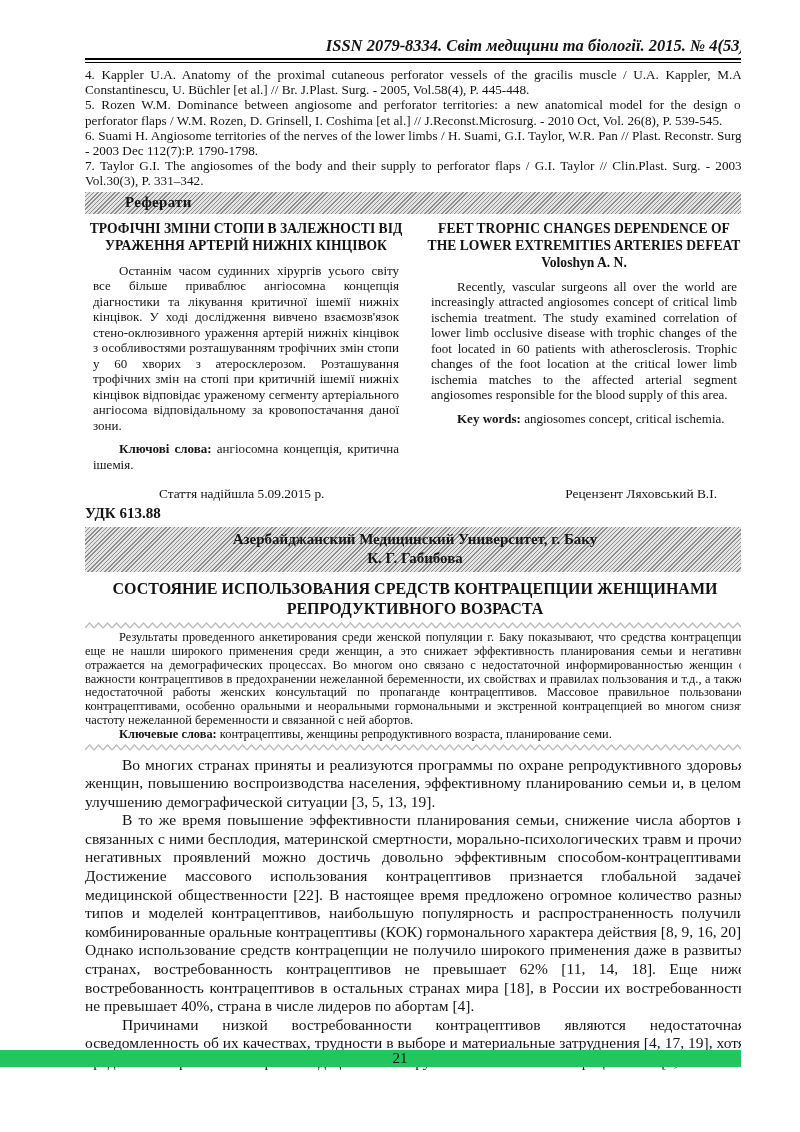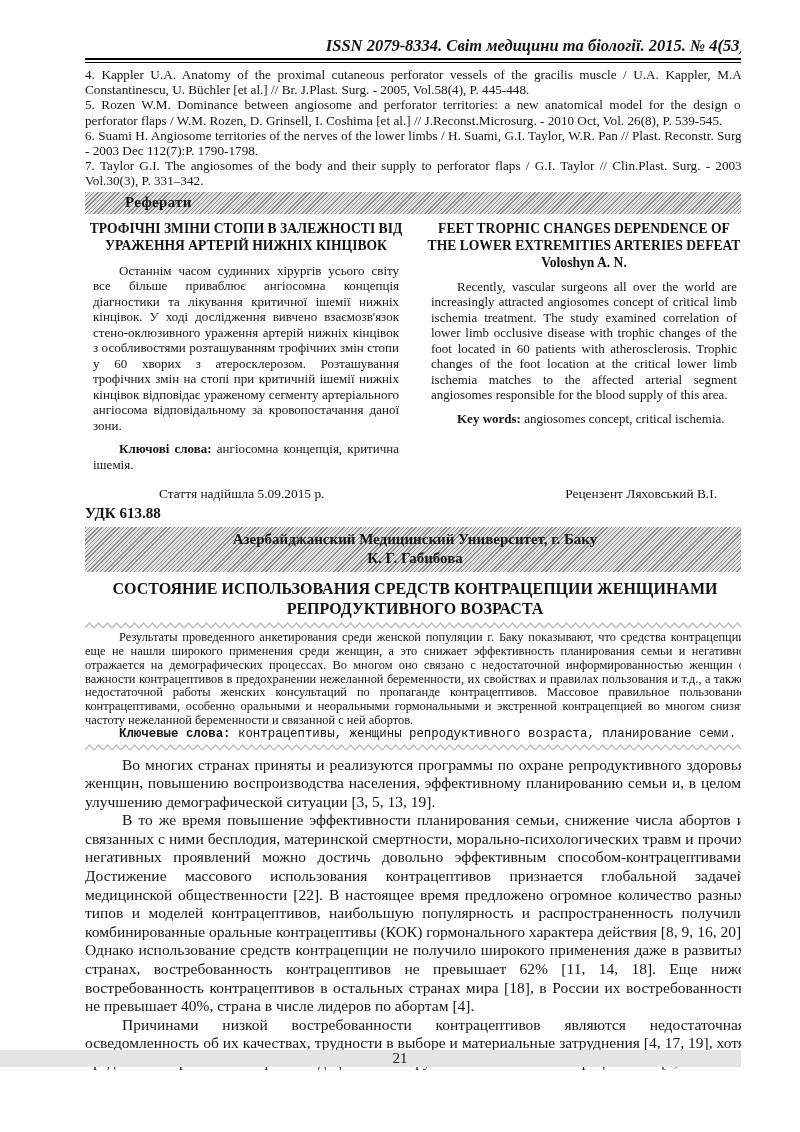--- a/index.html
+++ b/index.html
@@ -31,26 +31,26 @@
 
   .author-banner { margin-top:6px; padding:3px 0 4px; text-align:center; font-weight:bold; font-size:15px; line-height:19px; }
   .author-banner div { margin:0; }
 
   .article-title { margin-top:7px; text-align:center; font-weight:bold; font-size:16px; line-height:20px; }
 
   .zigzag { display:block; margin-top:3px; }
   .zigzag.below { margin-top:2px; }
 
   .abstract { margin:2px 0 0; font-size:12.4px; line-height:13.8px; text-align:justify; text-indent:34px; }
-  .abstract-kw { margin:0; font-size:12.4px; line-height:13.8px; text-align:justify; text-indent:34px;font-family:Liberation Mono, monospace; }
+  .abstract-kw { margin:0; font-size:12.4px; line-height:13.8px; text-align:justify; text-indent:34px; }
 
   .body-text { margin-top:5px; font-size:15.5px; line-height:18.6px; text-align:justify; height:317px; overflow:hidden; }
   .body-text p { margin:0; text-indent:37px; }
 
-  .page-number { position:absolute; left:0; top:1050px; width:800px; text-align:center; font-size:15px; background:#e5e5e5; }
+  .page-number { position:absolute; left:0; top:1050px; width:800px; text-align:center; font-size:15px; background:#22c55e; }
   b.inl { font-weight:bold; }
 </style>
 </head>
 <body>
 
 <div class="page">
   <div class="content">
 
     <div class="issn">ISSN 2079-8334. Світ медицини та біології. 2015. № 4(53)</div>
     <div class="double-rule"></div>

